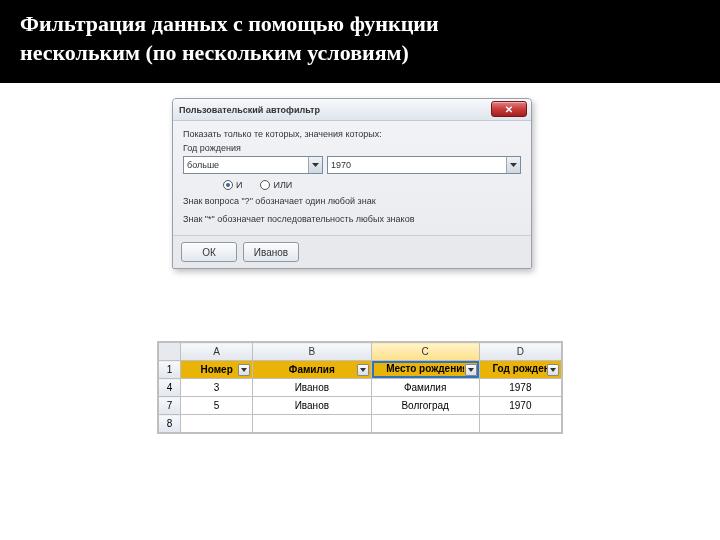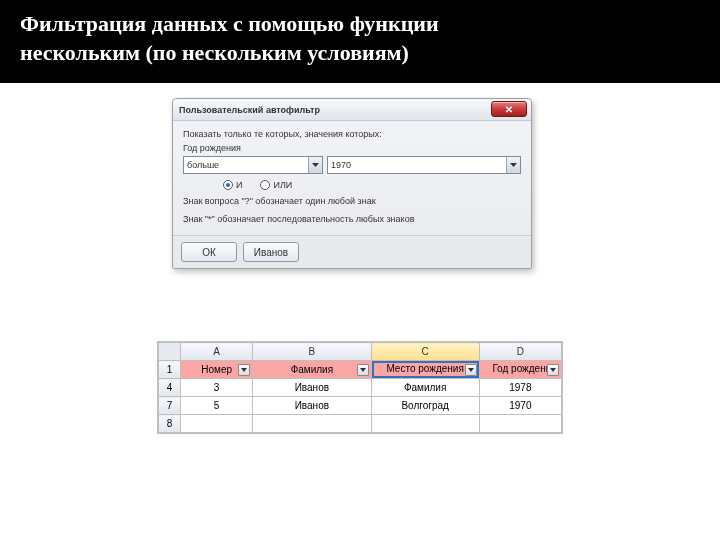--- a/index.html
+++ b/index.html
@@ -122,21 +122,21 @@
   .colhead.sel { background: linear-gradient(#fff3c8,#ffe08a); }
   .rowhead {
     background: linear-gradient(#f6f8fb,#e2e7ee);
     width:22px;
     font-weight:normal;
   }
   .corner {
     background:#e6eaef; width:22px;
   }
   .hdrcell {
-    font-weight:normal; background:#fca5a5;
+    font-weight:bold; background:#eab308;
     text-align:center;
   }
   .filter-btn {
     width:12px;height:12px;
     border:1px solid #888;
     background:linear-gradient(#fafbfd,#d9dfe7);
     display:inline-flex;align-items:center;justify-content:center;
     border-radius:1px;
     position:absolute;
     right:2px; top:50%; transform:translateY(-50%);

